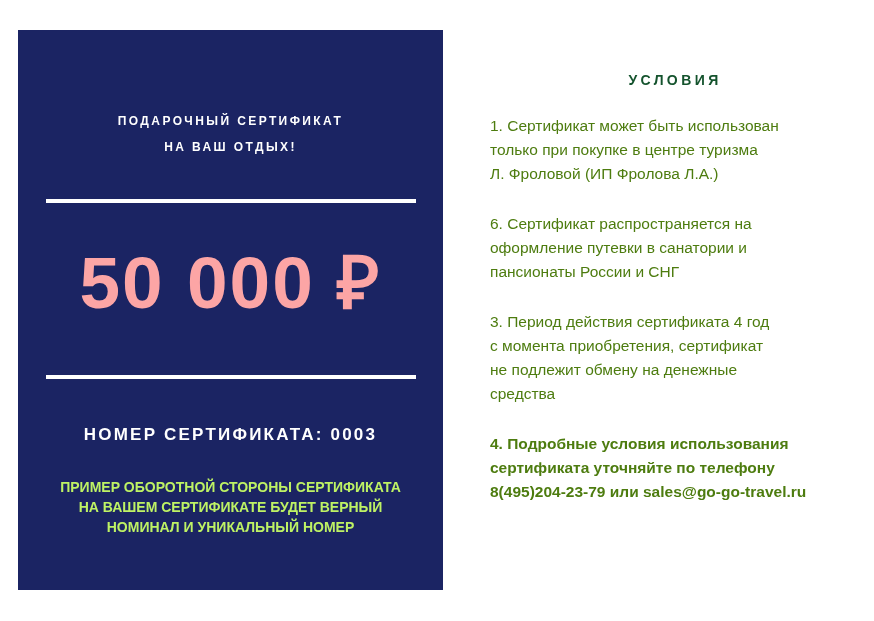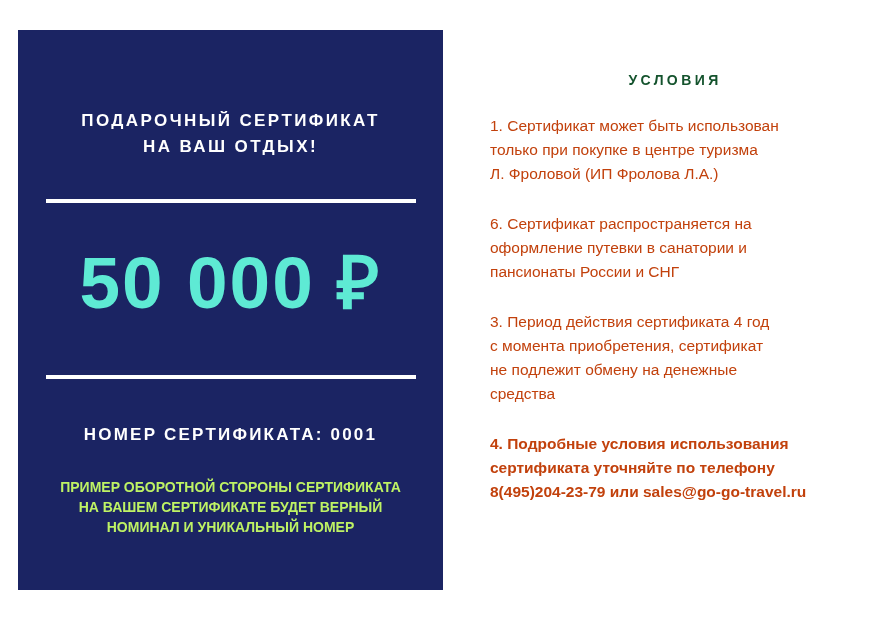--- a/index.html
+++ b/index.html
@@ -28,37 +28,37 @@
     height: 560px;
     background: #1b2463;
     box-sizing: border-box;
     display: flex;
     flex-direction: column;
     align-items: center;
   }
   .cert-title {
     margin-top: 78px;
     color: #ffffff;
-    font-size: 17px;
+    font-size: 12px;
     font-weight: bold;
     letter-spacing: 2.4px;
     line-height: 26px;
     text-align: center;
     white-space: pre-line;
   }
   .rule {
     width: 370px;
     height: 4px;
     background: #ffffff;
   }
   .rule.top { margin-top: 39px; }
   .rule.bottom { margin-top: 52px; }
 
   .cert-amount {
-    color: #5eead4;
+    color: #fca5a5;
     font-size: 73px;
     font-weight: bold;
     letter-spacing: 2px;
     line-height: 80px;
     margin-top: 40px;
     text-align: center;
     white-space: nowrap;
   }
 
   .cert-number {
@@ -90,40 +90,40 @@
   }
   .conditions-title {
     color: #14532d;
     font-size: 14px;
     font-weight: bold;
     letter-spacing: 3.4px;
     text-align: center;
     margin-bottom: 26px;
   }
   .condition-item {
-    color: #c2410c;
+    color: #4d7c0f;
     font-size: 15.5px;
     line-height: 24px;
     margin-bottom: 26px;
     white-space: pre-line;
   }
   .condition-item:last-child { margin-bottom: 8px; font-weight: bold; }
 </style>
 </head>
 <body>
 
 <div class="page">
 
   <div class="certificate">
     <div class="cert-title">ПОДАРОЧНЫЙ СЕРТИФИКАТ
 НА ВАШ ОТДЫХ!</div>
     <div class="rule top"></div>
     <div class="cert-amount">50 000 ₽</div>
     <div class="rule bottom"></div>
-    <div class="cert-number">НОМЕР СЕРТИФИКАТА: 0001</div>
+    <div class="cert-number">НОМЕР СЕРТИФИКАТА: 0003</div>
     <div class="cert-note">ПРИМЕР ОБОРОТНОЙ СТОРОНЫ СЕРТИФИКАТА
 НА ВАШЕМ СЕРТИФИКАТЕ БУДЕТ ВЕРНЫЙ
 НОМИНАЛ И УНИКАЛЬНЫЙ НОМЕР</div>
   </div>
 
   <div class="conditions">
     <div class="conditions-title">УСЛОВИЯ</div>
     <div class="condition-item">1. Сертификат может быть использован
 только при покупке в центре туризма
 Л. Фроловой (ИП Фролова Л.А.)</div>

